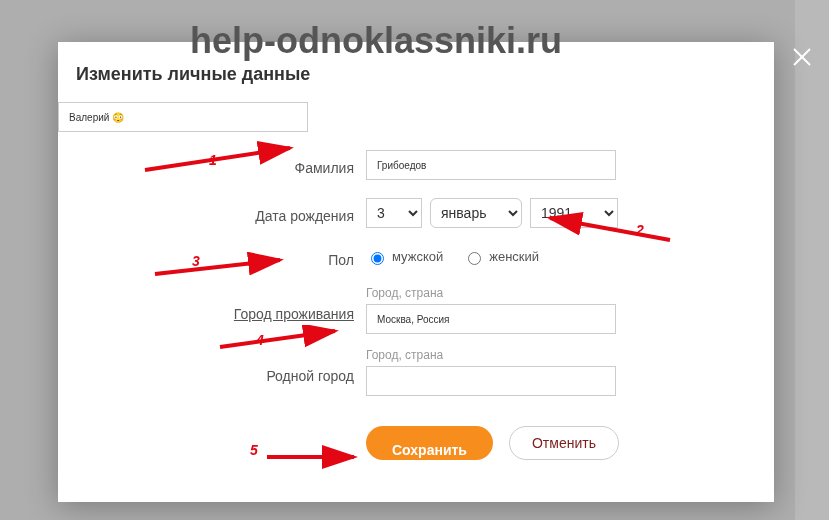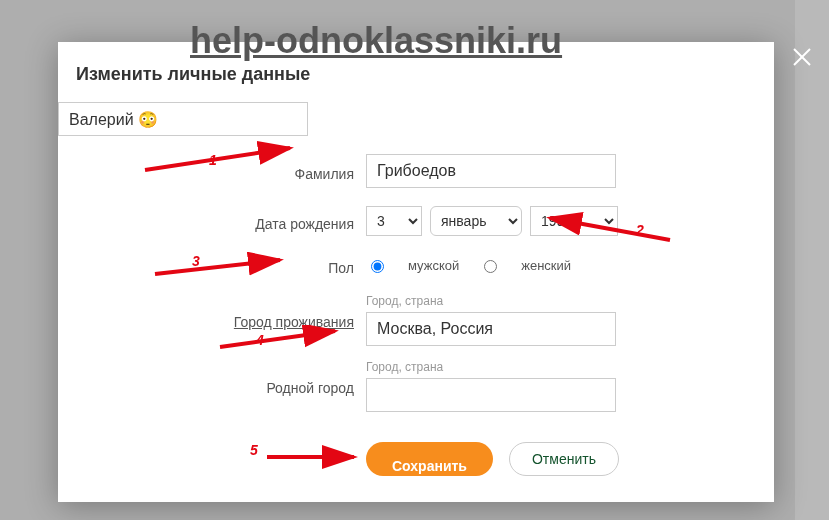--- a/index.html
+++ b/index.html
@@ -1,34 +1,34 @@
 <!DOCTYPE html>
 <html><head>
 <meta charset="utf-8">
 <style>
   html,body{margin:0;padding:0;width:829px;height:520px;font-family:Arial,Helvetica,sans-serif;background:#f0f0f0;overflow:hidden;}
   .backdrop{position:absolute;inset:0;background:#e9e9e9;}
   .dim{position:absolute;inset:0;background:rgba(0,0,0,.25);}
   .modal{position:absolute;left:58px;top:42px;width:716px;height:460px;background:#fff;box-shadow:0 4px 30px rgba(0,0,0,.3);}
   .close{position:absolute;top:46px;right:16px;color:#fff;cursor:pointer;}
   .title{position:absolute;left:18px;top:22px;font-size:18px;font-weight:bold;color:#333;}
-  .watermark{position:absolute;left:190px;top:20px;font-size:36px;font-weight:bold;color:#555;z-index:5;pointer-events:none;text-decoration:underline;}
+  .watermark{position:absolute;left:190px;top:20px;font-size:36px;font-weight:bold;color:#555;z-index:5;pointer-events:none;}
   .form{position:absolute;left:0;top:60px;width:100%;}
   .row{display:flex;align-items:center;margin-bottom:18px;}
   .row.tall{align-items:flex-start;margin-bottom:14px;}
   .lbl{width:296px;text-align:right;padding-right:12px;color:#555;font-size:14px;padding-top:6px;}
   .sublbl{color:#999;font-size:12px;margin-bottom:4px;}
-  input[type=text]{height:30px;border:1px solid #ccc;padding:16px 10px;font-size:16px;color:#333;box-sizing:border-box;}
+  input[type=text]{height:30px;border:1px solid #ccc;padding:8px 10px;font-size:10px;color:#333;box-sizing:border-box;}
   .w250{width:250px;}
   select{height:30px;border:1px solid #ccc;background:#fff;font-size:14px;color:#333;padding:0 6px;}
   .radiogrp{display:flex;align-items:center;gap:6px;font-size:13px;color:#555;}
-  .radiogrp label{margin-right:14px;display:flex;align-items:center;gap:21px;}
+  .radiogrp label{margin-right:14px;display:flex;align-items:flex-start;gap:5px;}
   .btns{display:flex;gap:16px;margin-left:308px;margin-top:30px;}
   .btn-save{background:#f78d1d;color:#fff;border:none;border-radius:18px;height:34px;padding:16px 26px;font-size:14px;font-weight:bold;cursor:pointer;}
-  .btn-cancel{background:#fff;color:#14532d;border:1px solid #ccc;border-radius:18px;height:34px;padding:0 22px;font-size:14px;cursor:pointer;}
+  .btn-cancel{background:#fff;color:#7f1d1d;border:1px solid #ccc;border-radius:18px;height:34px;padding:0 22px;font-size:14px;cursor:pointer;}
   .arrow{position:absolute;pointer-events:none;z-index:6;}
   .anum{position:absolute;color:#e30613;font-weight:bold;font-size:14px;font-style:italic;z-index:7;}
   .bg-side{position:absolute;right:0;top:0;width:34px;height:520px;background:#f7f7f7;}
 </style>
 </head>
 <body>
 
 <div class="backdrop">
   <div class="bg-side"></div>
 </div>

